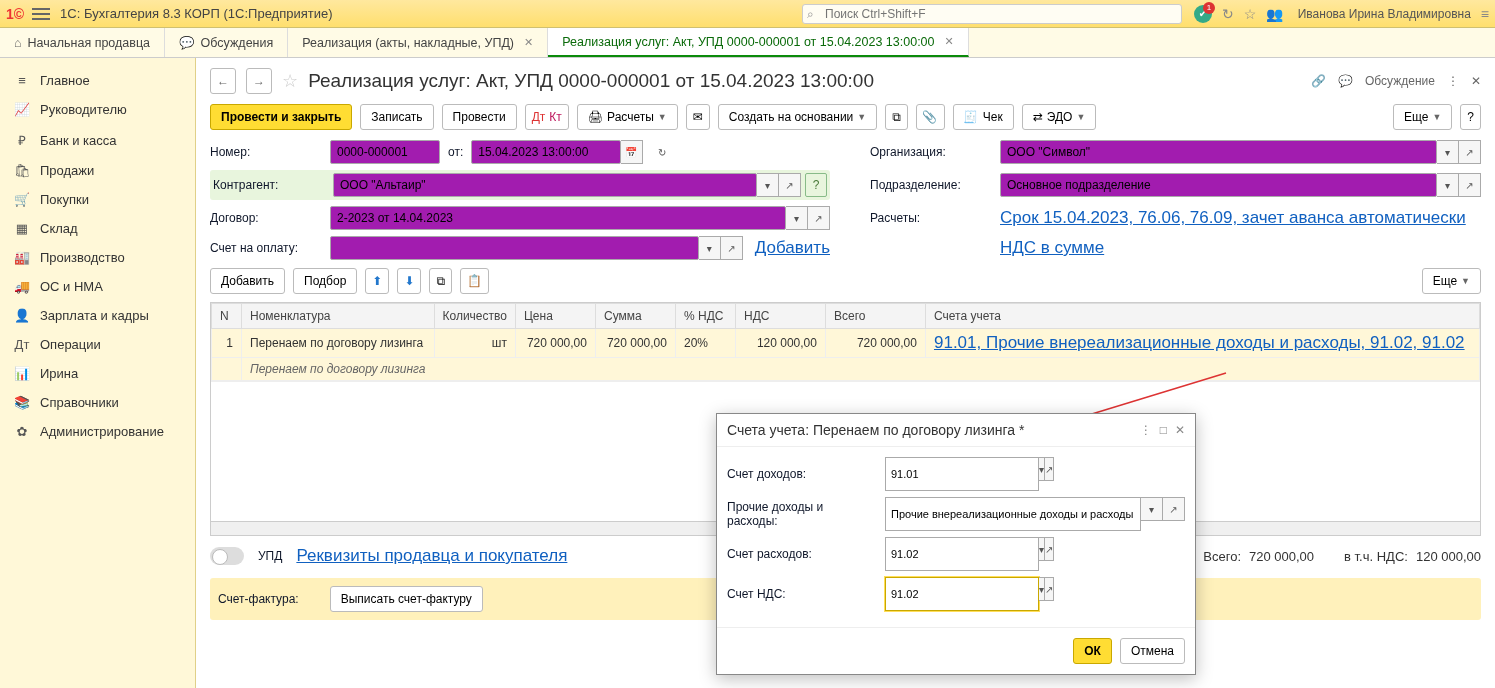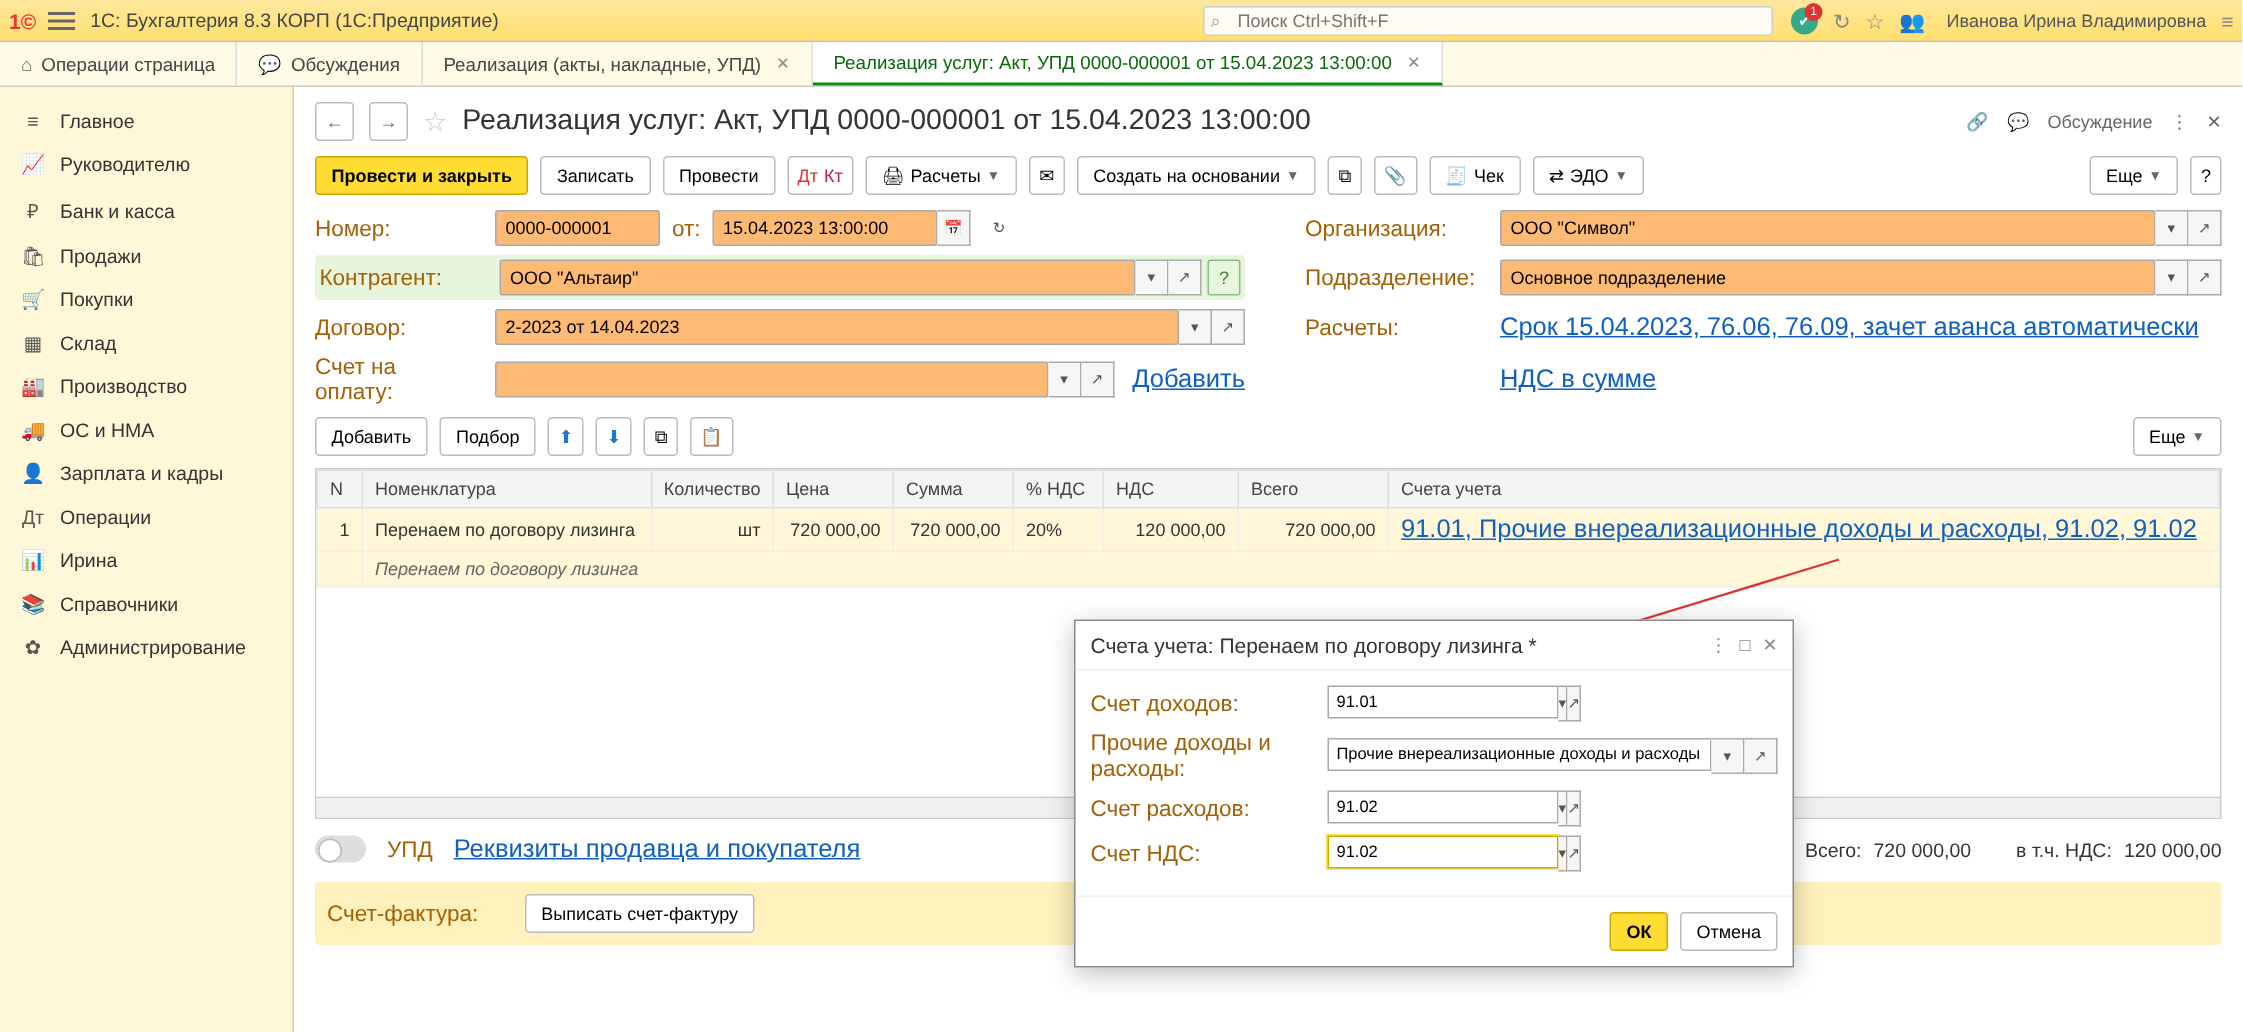--- a/index.html
+++ b/index.html
@@ -43,23 +43,23 @@
 .doc-title{font-size:19px;color:#333;}
 .head-right{margin-left:auto;display:flex;align-items:center;gap:12px;color:#666;}
 
 
 .toolbar{display:flex;align-items:center;gap:8px;margin-bottom:10px;flex-wrap:wrap;}
 .btn{height:26px;padding:0 10px;border:1px solid #bbb;border-radius:3px;background:#fff;font-size:12px;cursor:pointer;display:flex;align-items:center;gap:4px;}
 .btn.primary{background:#ffdd33;border-color:#c9a800;font-weight:bold;}
 .btn.icon-only{padding:0 6px;}
 .btn .caret{font-size:9px;color:#666;}
 .toolbar-spacer{flex:1;}
-.lbl{font-size:15px;color:#a16207;}
+.lbl{font-size:12px;color:#0f172a;}
 .fld-wrap{display:flex;align-items:center;}
-.fld{height:24px;border:1px solid #aaa;border-radius:2px;padding:0 6px;font-size:12px;flex:1;background:#fdba74;}
+.fld{height:24px;border:1px solid #aaa;border-radius:2px;padding:0 6px;font-size:12px;flex:1;background:#a21caf;}
 .mini-btn{width:22px;height:24px;border:1px solid #aaa;border-left:none;background:#f6f6f6;display:flex;align-items:center;justify-content:center;cursor:pointer;font-size:10px;color:#555;}
 .link{color:#1060c0;text-decoration:underline;cursor:pointer;font-size:17px;}
 .help-q{width:22px;height:24px;border:1px solid #8b8;background:#e8f5dd;color:#4a7a3a;display:flex;align-items:center;justify-content:center;margin-left:4px;border-radius:2px;}
 
 .two-col{display:flex;gap:40px;margin-bottom:6px;}
 .col-l{display:grid;grid-template-columns:110px 1fr;gap:6px 10px;align-items:center;width:620px;}
 .col-r{display:grid;grid-template-columns:120px 1fr;gap:6px 10px;align-items:center;flex:1;}
 
 
 .sub-tb{display:flex;gap:8px;align-items:center;margin:8px 0;}
@@ -83,21 +83,21 @@
 .invoice-row{display:flex;align-items:center;gap:31px;margin-top:12px;background:#fff1bb;padding:8px;border-radius:3px;}
 
 
 .popup{position:absolute;left:520px;top:355px;width:480px;background:#fff;border:1px solid #888;box-shadow:0 4px 16px rgba(0,0,0,0.25);}
 .popup-head{display:flex;align-items:center;padding:8px 10px;border-bottom:1px solid #eee;}
 .popup-title{font-size:14px;flex:1;}
 .popup-ico{color:#888;margin-left:8px;cursor:pointer;font-size:12px;}
 .popup-body{padding:10px;}
 .popup-row{display:grid;grid-template-columns:150px 1fr;gap:8px;align-items:center;margin-bottom:6px;}
 .popup-fld-wrap{display:flex;}
-.popup-fld{height:22px;border:1px solid #aaa;padding:0 5px;font-size:11px;flex:1;}
+.popup-fld{height:34px;border:1px solid #aaa;padding:0 5px;font-size:11px;flex:1;}
 .popup-fld.hl{border:1px solid #c9a800;box-shadow:0 0 0 1px #ffde5a;}
 .popup-foot{display:flex;justify-content:flex-end;gap:8px;padding:10px;border-top:1px solid #eee;}
 .btn.ok{background:#ffdd33;border-color:#c9a800;font-weight:bold;}
 
 
 .arrow-line{position:absolute;pointer-events:none;}
 
 .more-btn-wrap{display:flex;gap:6px;margin-left:auto;}
 </style>
 </head>
@@ -121,21 +121,21 @@
     <span class="top-ico">☆</span>
     <span class="top-ico">👥</span>
     <span class="user-name">Иванова Ирина Владимировна</span>
     <span class="top-ico">≡</span>
   </div>
 </div>
 
 <div class="tab-strip">
   <div class="tab home">
     <span class="tab-icon">⌂</span>
-    <span>Операции страница</span>
+    <span>Начальная продавца</span>
   </div>
   <div class="tab">
     <span class="tab-icon">💬</span>
     <span>Обсуждения</span>
   </div>
   <div class="tab">
     <span>Реализация (акты, накладные, УПД)</span>
     <span class="tab-close">✕</span>
   </div>
   <div class="tab active">

